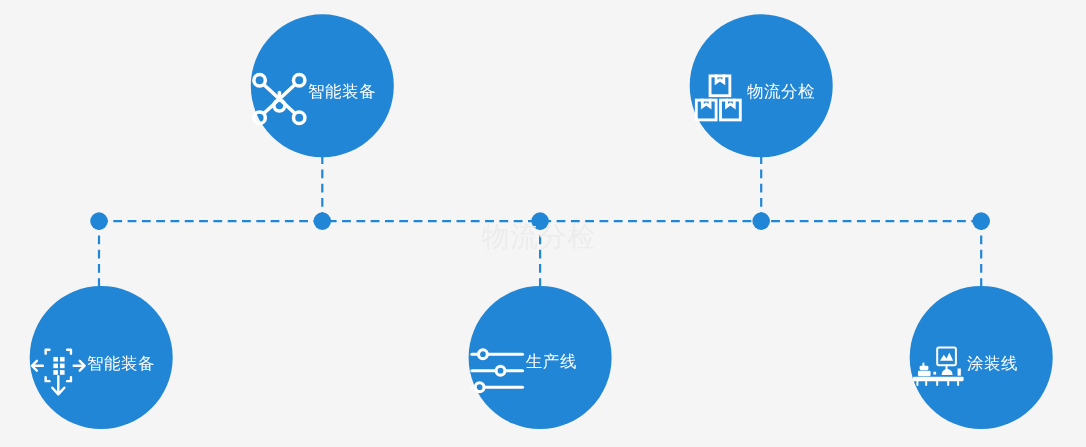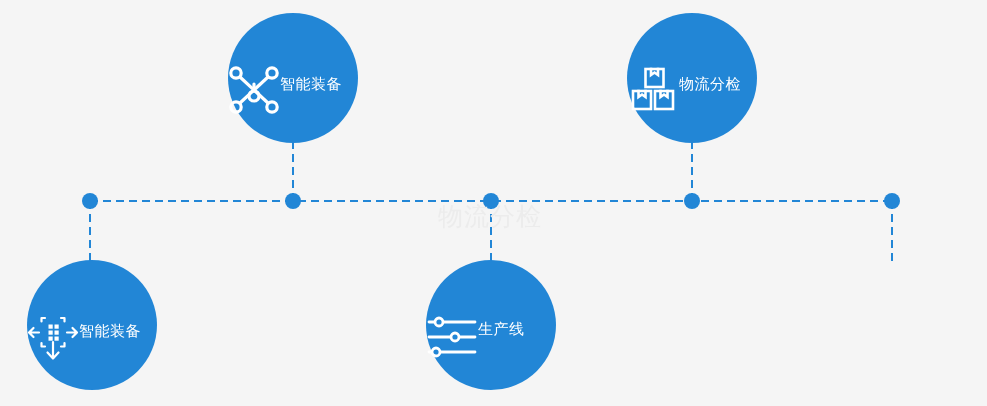--- a/index.html
+++ b/index.html
@@ -158,14 +158,32 @@
         <circle cx="12" cy="7" r="4" fill="#2286d6"></circle>
         <line x1="2" y1="22" x2="48" y2="22"></line>
         <circle cx="28" cy="22" r="4" fill="#2286d6"></circle>
         <line x1="2" y1="37" x2="48" y2="37"></line>
         <circle cx="9" cy="37" r="4" fill="#2286d6"></circle>
       </svg>
     </div>
     <div class="node-label">生产线</div>
   </div>
 
+  <div class="node-circle" style="left:827px; top:260px;">
+    <div class="node-icon">
+      <svg width="54" height="46" viewBox="0 0 54 46" fill="none" stroke="#ffffff" stroke-width="1.8" stroke-linecap="round" stroke-linejoin="round">
+        <rect x="26" y="2" width="17" height="16" rx="1.5"></rect>
+        <path d="M28.5 14 L32 8.5 L34.5 12 L37 6.5 L40.5 14 Z" fill="#ffffff" stroke="none"></path>
+        <path d="M34.5 18 L34.5 23"></path>
+        <path d="M30 27 C30 23.5 32.5 21.5 35 21.5 C37.5 21.5 40 23.5 40 27 Z" fill="#ffffff" stroke="none"></path>
+        <rect x="10" y="18.5" width="8" height="4" rx="1.2" fill="#ffffff" stroke="none"></rect>
+        <path d="M13.5 16.5 L13.5 18.5"></path>
+        <rect x="8.5" y="23" width="11.5" height="5" rx="1" fill="#ffffff" stroke="none"></rect>
+        <rect x="22.5" y="24" width="2.5" height="2.5" fill="#ffffff" stroke="none"></rect>
+        <rect x="44.5" y="21" width="3" height="6.5" fill="#ffffff" stroke="none"></rect>
+        <rect x="4" y="28.5" width="46" height="4" rx="1" fill="#ffffff" stroke="none"></rect>
+        <path d="M8 33 L8 36 M16 33 L16 36 M26 33 L26 36 M36 33 L36 36 M45 33 L45 36"></path>
+      </svg>
+    </div>
+    <div class="node-label">涂装线</div>
+  </div>
 
 </div>
 
 </body></html>

